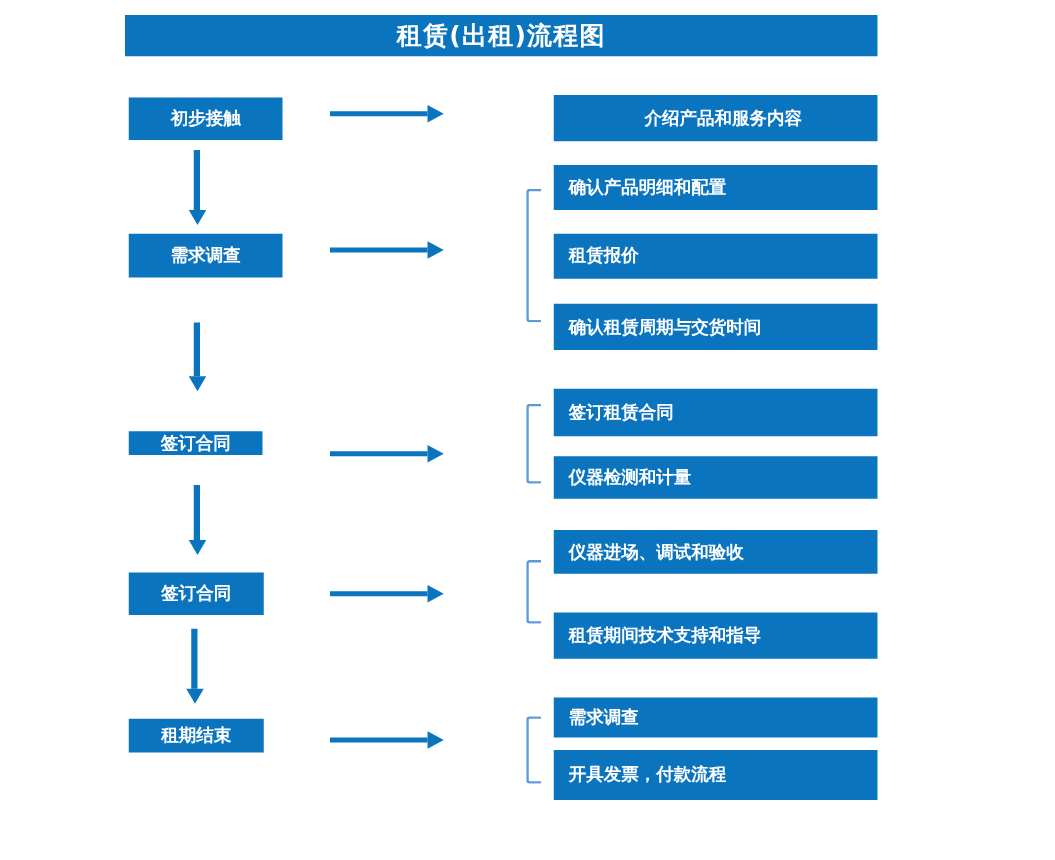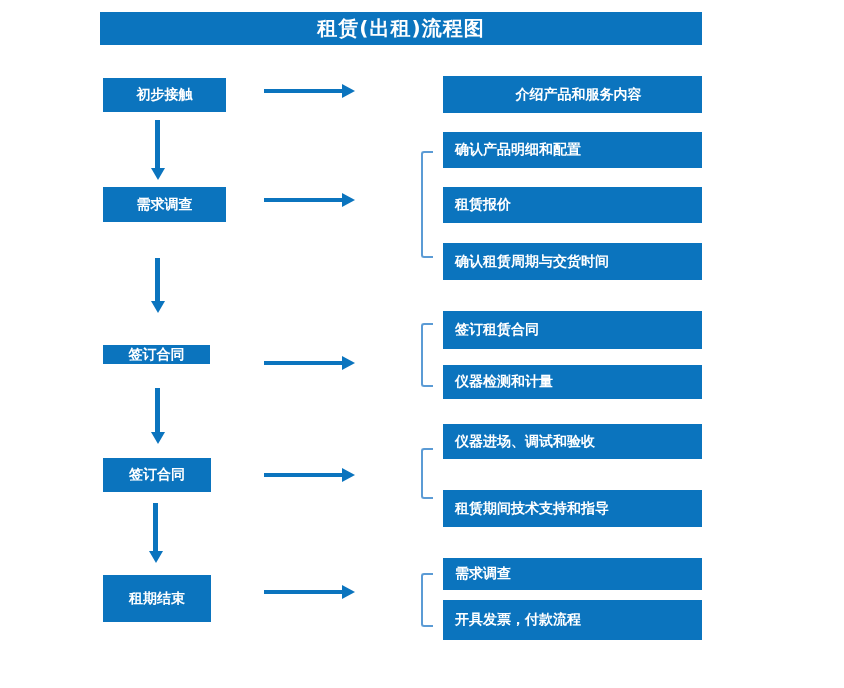--- a/index.html
+++ b/index.html
@@ -16,21 +16,21 @@
     position:absolute; background:#0b74be; color:#ffffff;
     font-weight:bold; font-size:14px; box-sizing:border-box;
   }
   .step { display:flex; align-items:center; justify-content:center; }
   .detail { left:443px; width:259px; display:flex; align-items:center; padding-left:12px; }
   
   .s1 { left:103px; top:78px;  width:123px; height:34px; }
   .s2 { left:103px; top:187px; width:123px; height:35px; }
   .s3 { left:103px; top:345px; width:107px; height:19px; }
   .s4 { left:103px; top:458px; width:108px; height:34px; }
-  .s5 { left:103px; top:575px; width:108px; height:47px; }
+  .s5 { left:103px; top:575px; width:108px; height:27px; }
   
   .d1  { top:76px;  height:37px;justify-content:center; }
   .d2  { top:132px; height:36px; }
   .d3  { top:187px; height:36px; }
   .d4  { top:243px; height:37px; }
   .d5  { top:311px; height:38px;text-align:center; }
   .d6  { top:365px; height:34px; }
   .d7  { top:424px; height:35px; }
   .d8  { top:490px; height:37px; }
   .d9  { top:558px; height:32px; }

